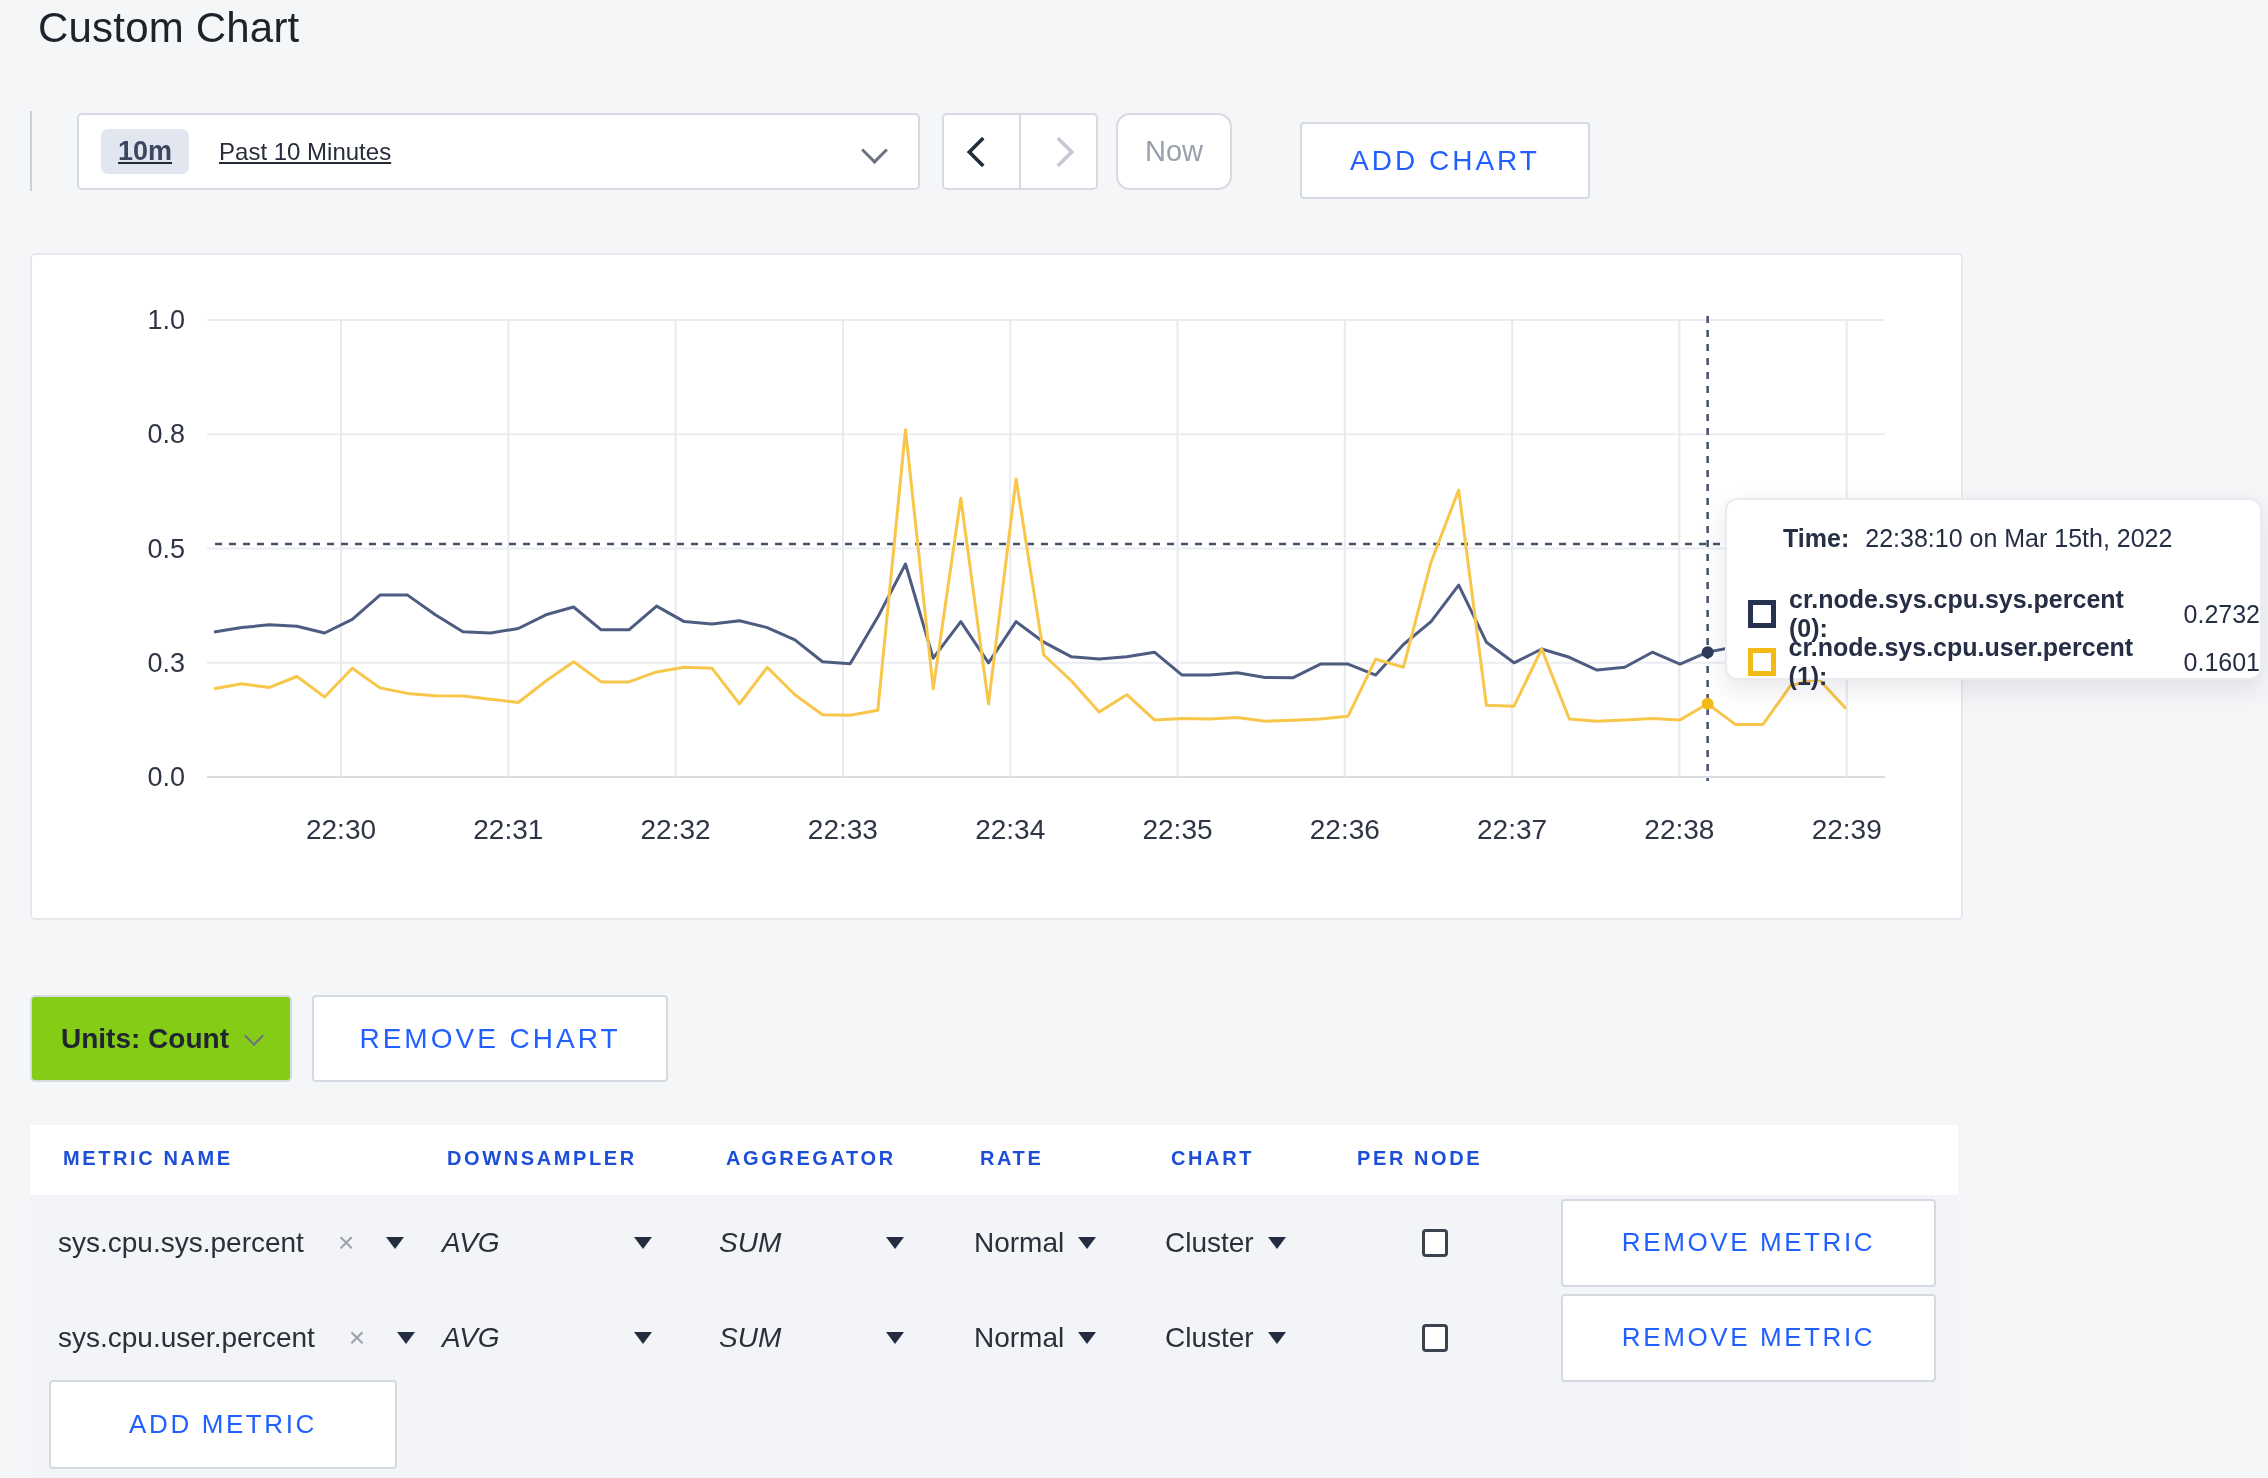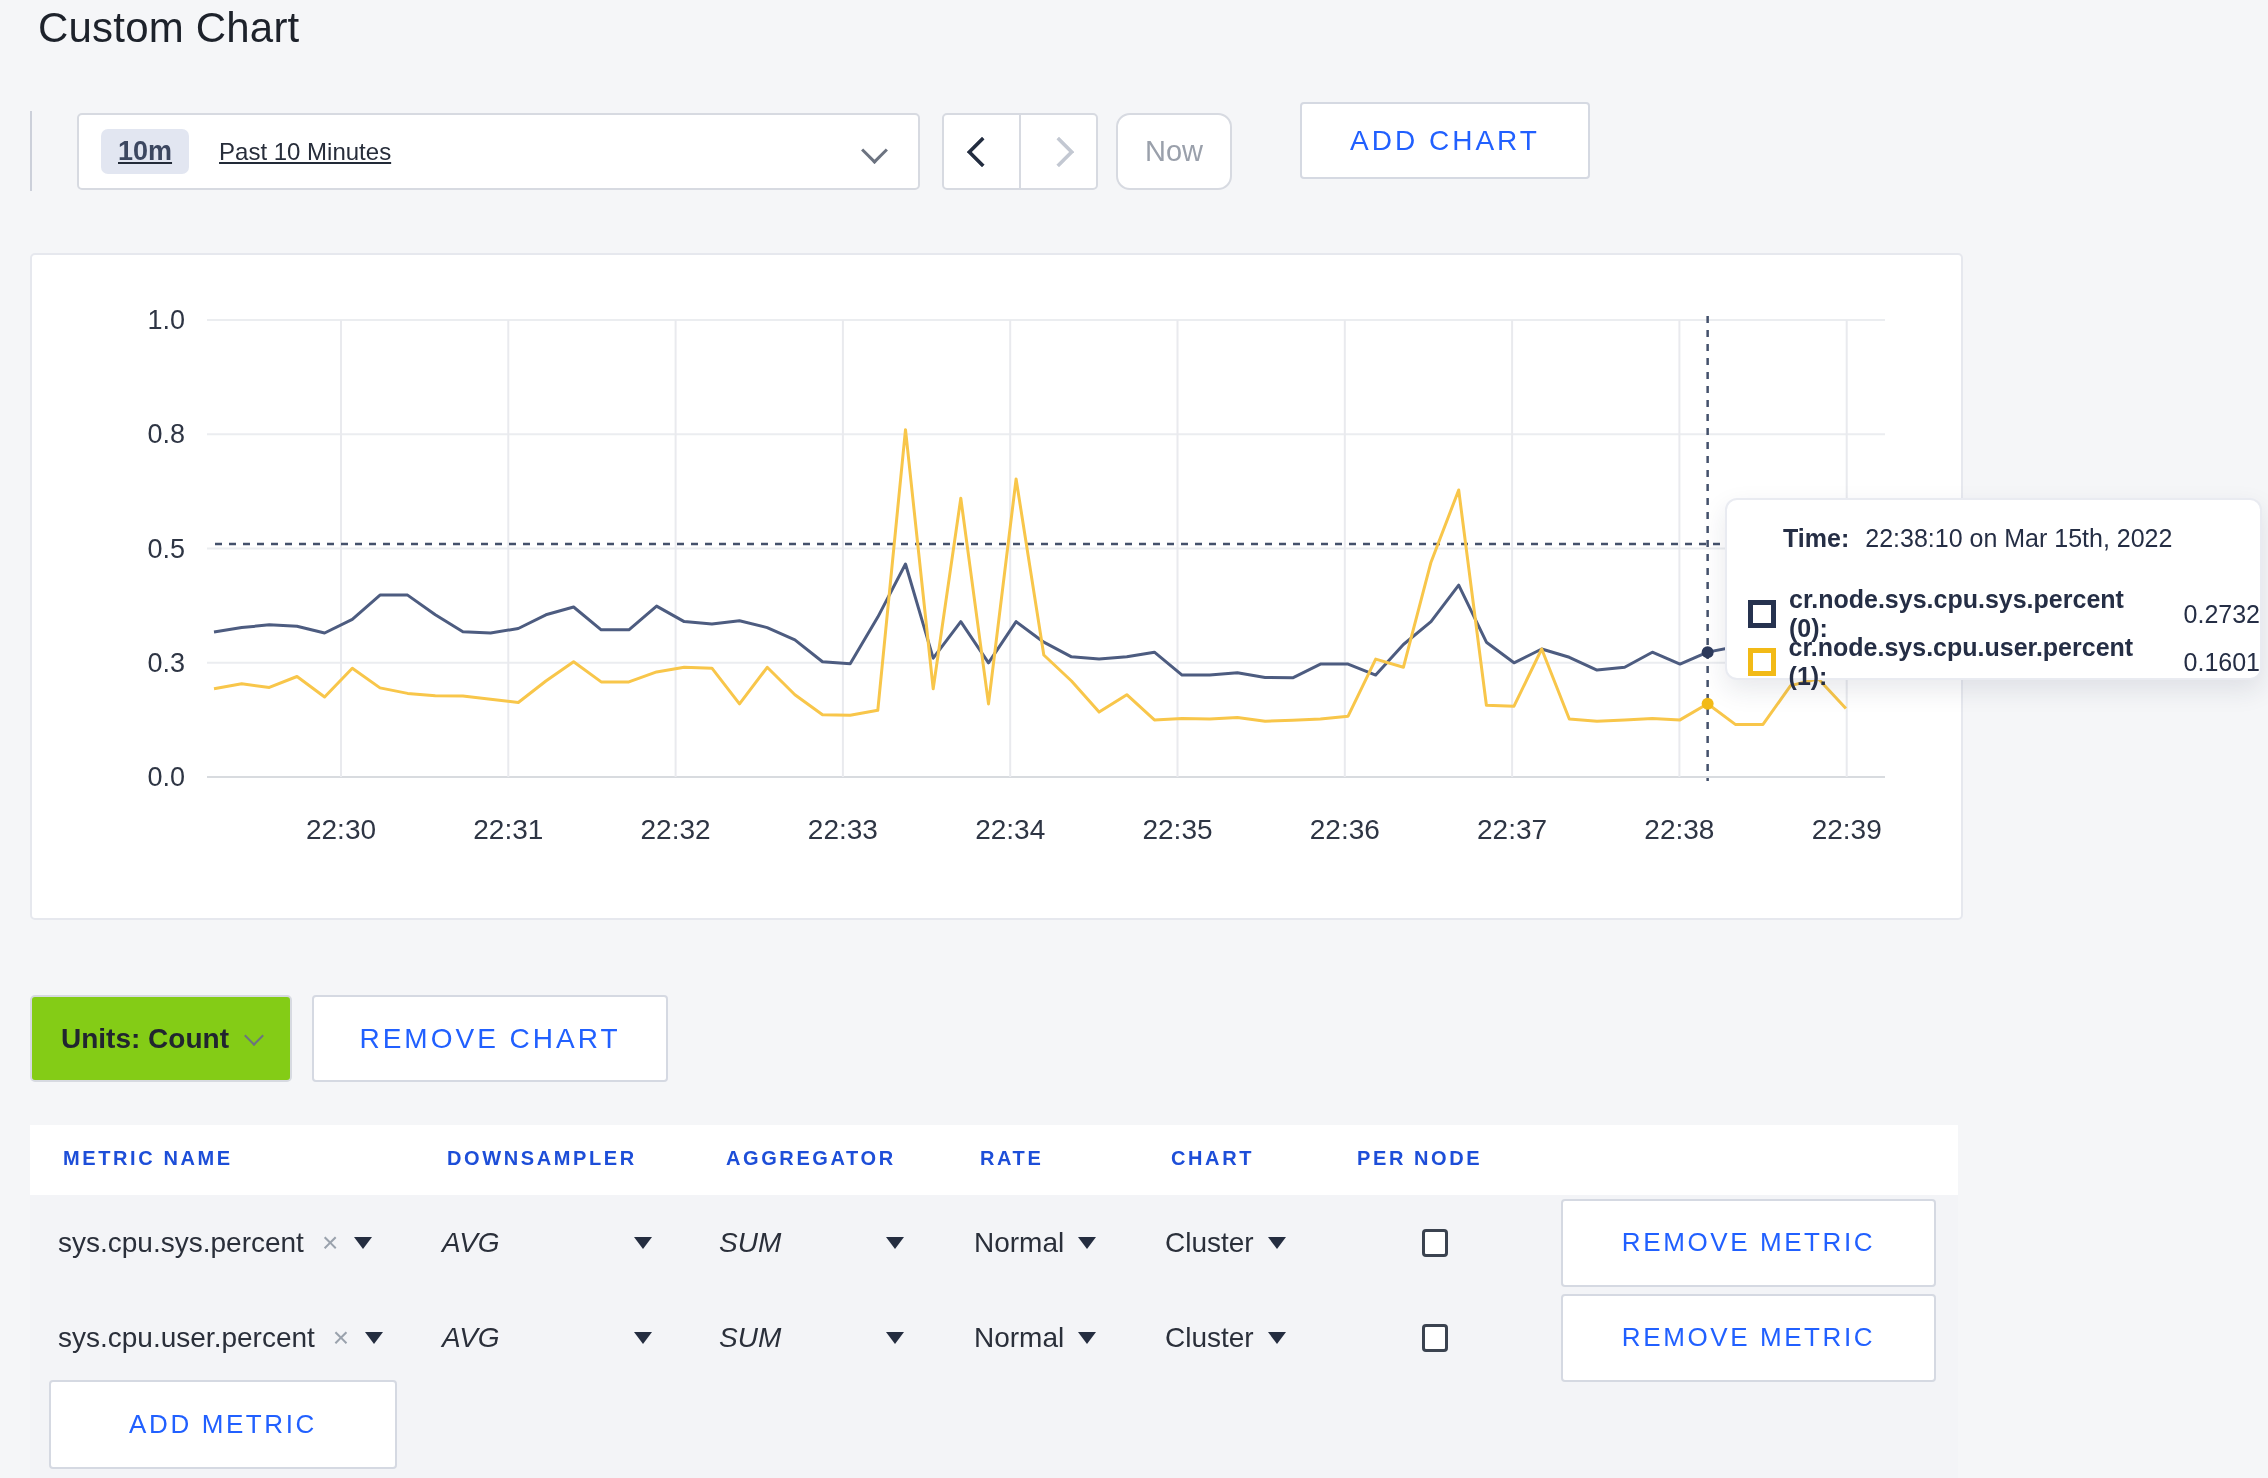--- a/index.html
+++ b/index.html
@@ -49,21 +49,21 @@
     position:absolute;left:1116px;top:113px;width:116px;height:77px;
     background:#fff;border:2px solid #d7dae1;border-radius:14px;box-sizing:border-box;
     display:flex;align-items:center;justify-content:center;
     font-size:29px;color:#9aa0ab;cursor:default;
   }
   .outline-btn{
     background:#fff;border:2px solid #d5d9e2;border-radius:4px;box-sizing:border-box;
     display:flex;align-items:center;justify-content:center;
     color:#2160ff;font-weight:500;letter-spacing:3px;cursor:pointer;
   }
-  .add-chart-btn{position:absolute;left:1300px;top:102px;width:290px;height:77px;font-size:28px;}
+  .add-chart-btn{position:absolute;left:1300px;top:122px;width:290px;height:77px;font-size:28px;}
 
   
   .chart-card{
     position:absolute;left:30px;top:253px;width:1933px;height:667px;
     background:#fff;border:2px solid #e6e8ee;border-radius:5px;box-sizing:border-box;
   }
   .chart-card svg{position:absolute;left:0;top:0;}
   svg text{font-family:"Liberation Sans",sans-serif;}
 
   
@@ -92,21 +92,21 @@
   .remove-chart-btn{position:absolute;left:312px;top:995px;width:356px;height:87px;font-size:28px;}
 
   
   .metrics-table{position:absolute;left:30px;top:1125px;width:1928px;height:353px;background:#fff;}
   .mt-header{position:relative;height:70px;background:#fff;}
   .mt-header span{
     position:absolute;top:22px;font-size:20px;font-weight:600;letter-spacing:2.6px;color:#1d4ed8;
   }
   .mt-body{position:absolute;left:0;top:70px;width:100%;height:283px;background:#f3f4f7;}
   .mt-row{position:absolute;left:0;width:100%;height:95px;}
-  .cell{position:absolute;top:50%;transform:translateY(-50%);font-size:28px;color:#2a2f3a;display:flex;align-items:center;}
+  .cell{position:absolute;top:50%;transform:translateY(-50%);font-size:28px;color:#2a2f3a;display:flex;align-items:center;gap:16px;}
   .tri{width:0;height:0;border-left:9px solid transparent;border-right:9px solid transparent;border-top:12px solid #242d40;display:inline-block;}
   .metric-x{color:#9aa2ad;font-size:28px;margin:0 16px 0 18px;}
   .sel-spread{justify-content:space-between;font-style:italic;}
   .checkbox{
     width:26px;height:28px;background:#fff;border:3px solid #3b4350;border-radius:4px;
     box-sizing:border-box;display:inline-block;cursor:pointer;
   }
   .remove-metric-btn{
     position:absolute;left:1531px;top:50%;transform:translateY(-50%);
     width:375px;height:88px;font-size:26px;letter-spacing:2.6px;

